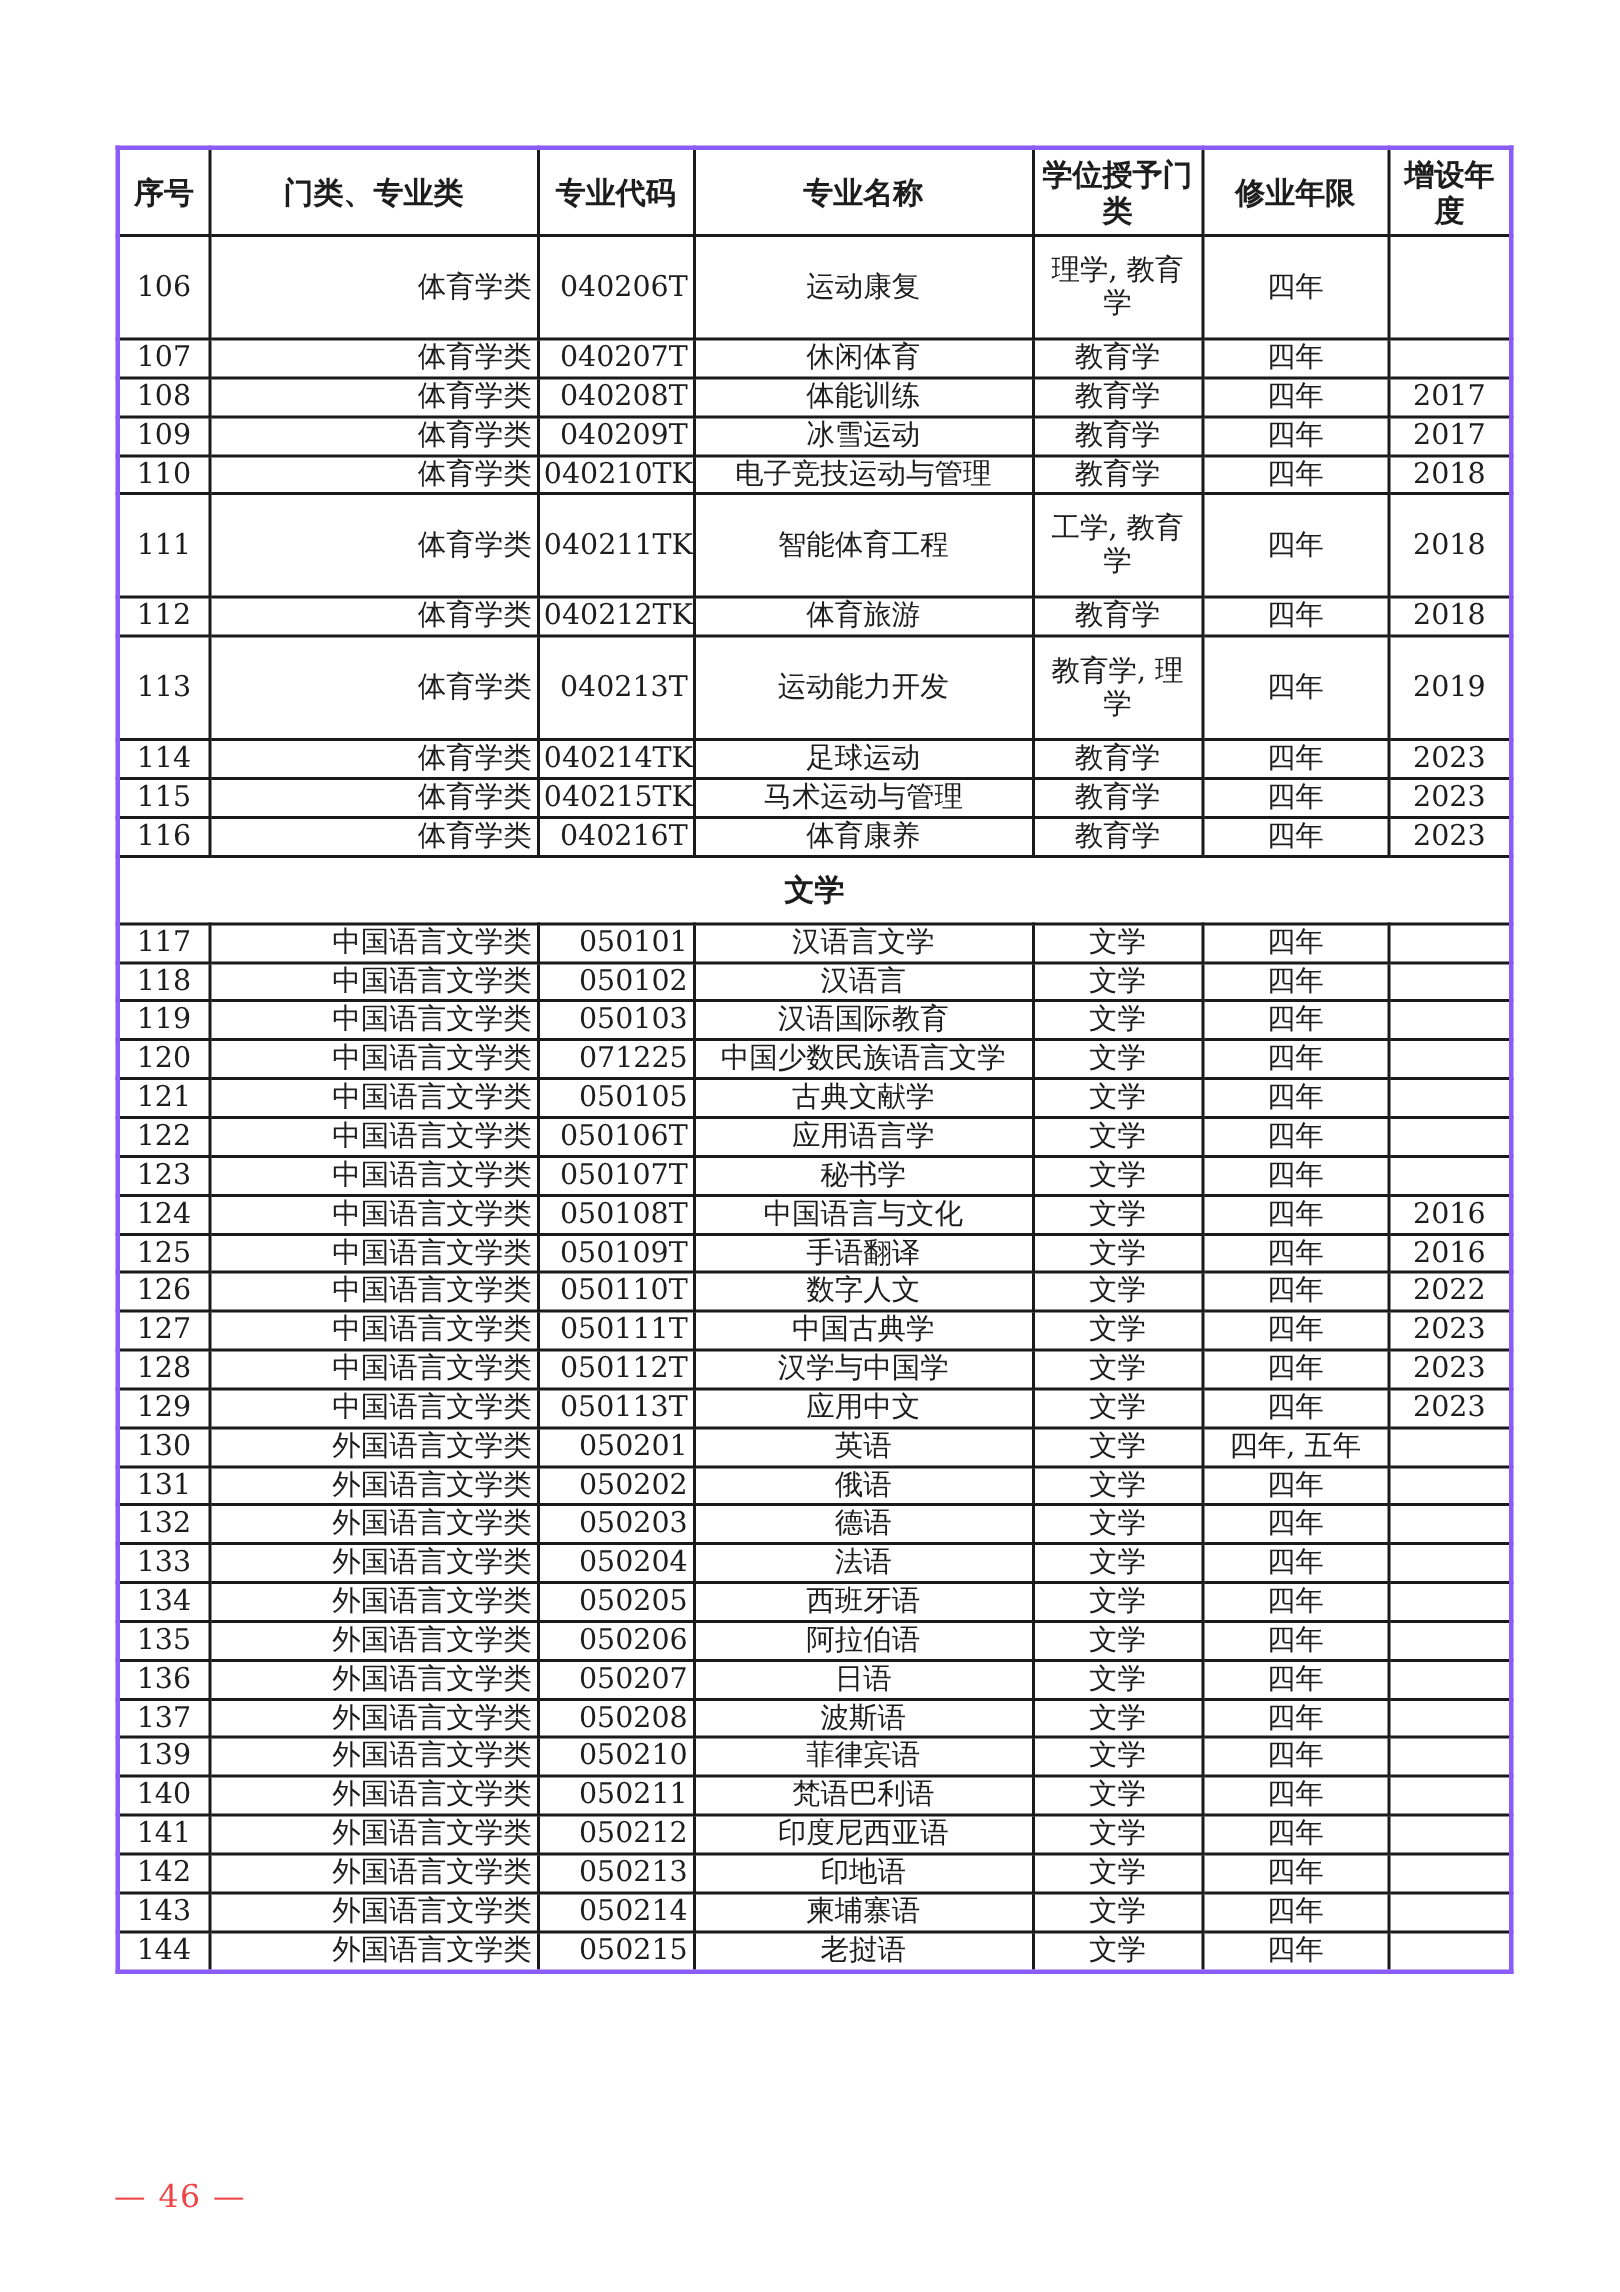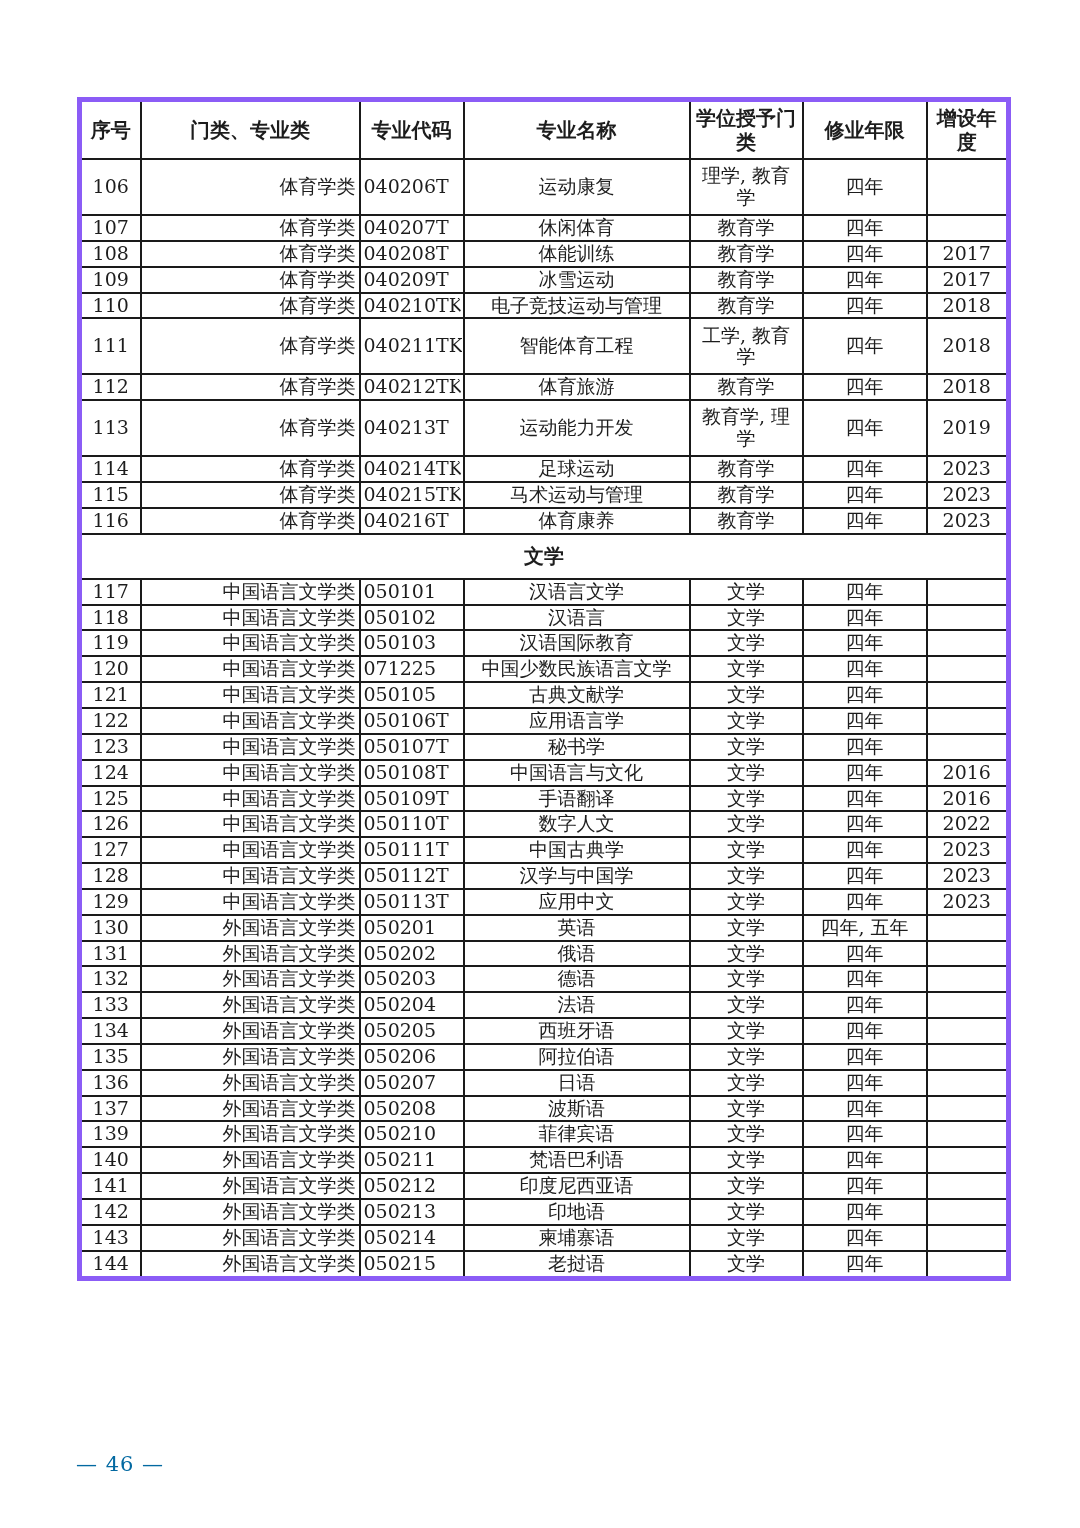--- a/index.html
+++ b/index.html
@@ -4,46 +4,46 @@
 <style>
   html,body{margin:0;padding:0;}
   body{
     width:1080px;height:1528px;background:#ffffff;position:relative;
     font-family:"DejaVu Serif","Liberation Serif",serif;color:#1d1d1d;
     overflow:hidden;
   }
   .doc-table{
     position:absolute;left:77px;top:97px;width:929px;
     border-collapse:collapse;table-layout:fixed;
-    border:5px solid #8b5cf6;
+    border:3px solid #8b5cf6;
   }
   .doc-table th,.doc-table td{
     border:2px solid #1a1a1a;
     padding:1px 3px;
     overflow:hidden;
   }
   thead th{
     height:54px;font-size:20px;font-weight:bold;text-align:center;
     line-height:1.2;padding:1px 2px;
   }
   tbody tr{height:19px;}
-  tbody tr.tall{height:56px;}
+  tbody tr.tall{height:69px;}
   tbody tr.section{height:45px;}
   tbody td{font-size:19px;line-height:1.15;}
   .c-no{text-align:center;}
   .c-cat{text-align:right;padding-left:6px;}
-  .c-code{text-align:left;padding-left:4px;border-radius:15px;}
+  .c-code{text-align:right;padding-left:4px;}
   .c-name{text-align:center;padding-left:7px;margin-top:11px;}
   .c-deg,.c-years,.c-added{text-align:center;}
   tr.section td{
     text-align:center;font-weight:bold;font-size:20px;
   }
   .page-number{
     position:absolute;left:76px;top:1452px;
-    font-size:21px;color:#0369a1;letter-spacing:1px;
+    font-size:21px;color:#ef4444;letter-spacing:1px;
   }
 </style>
 </head>
 <body>
 
 <div>
   <table class="doc-table">
     <colgroup>
       <col style="width:61px">
         <col style="width:219px">

